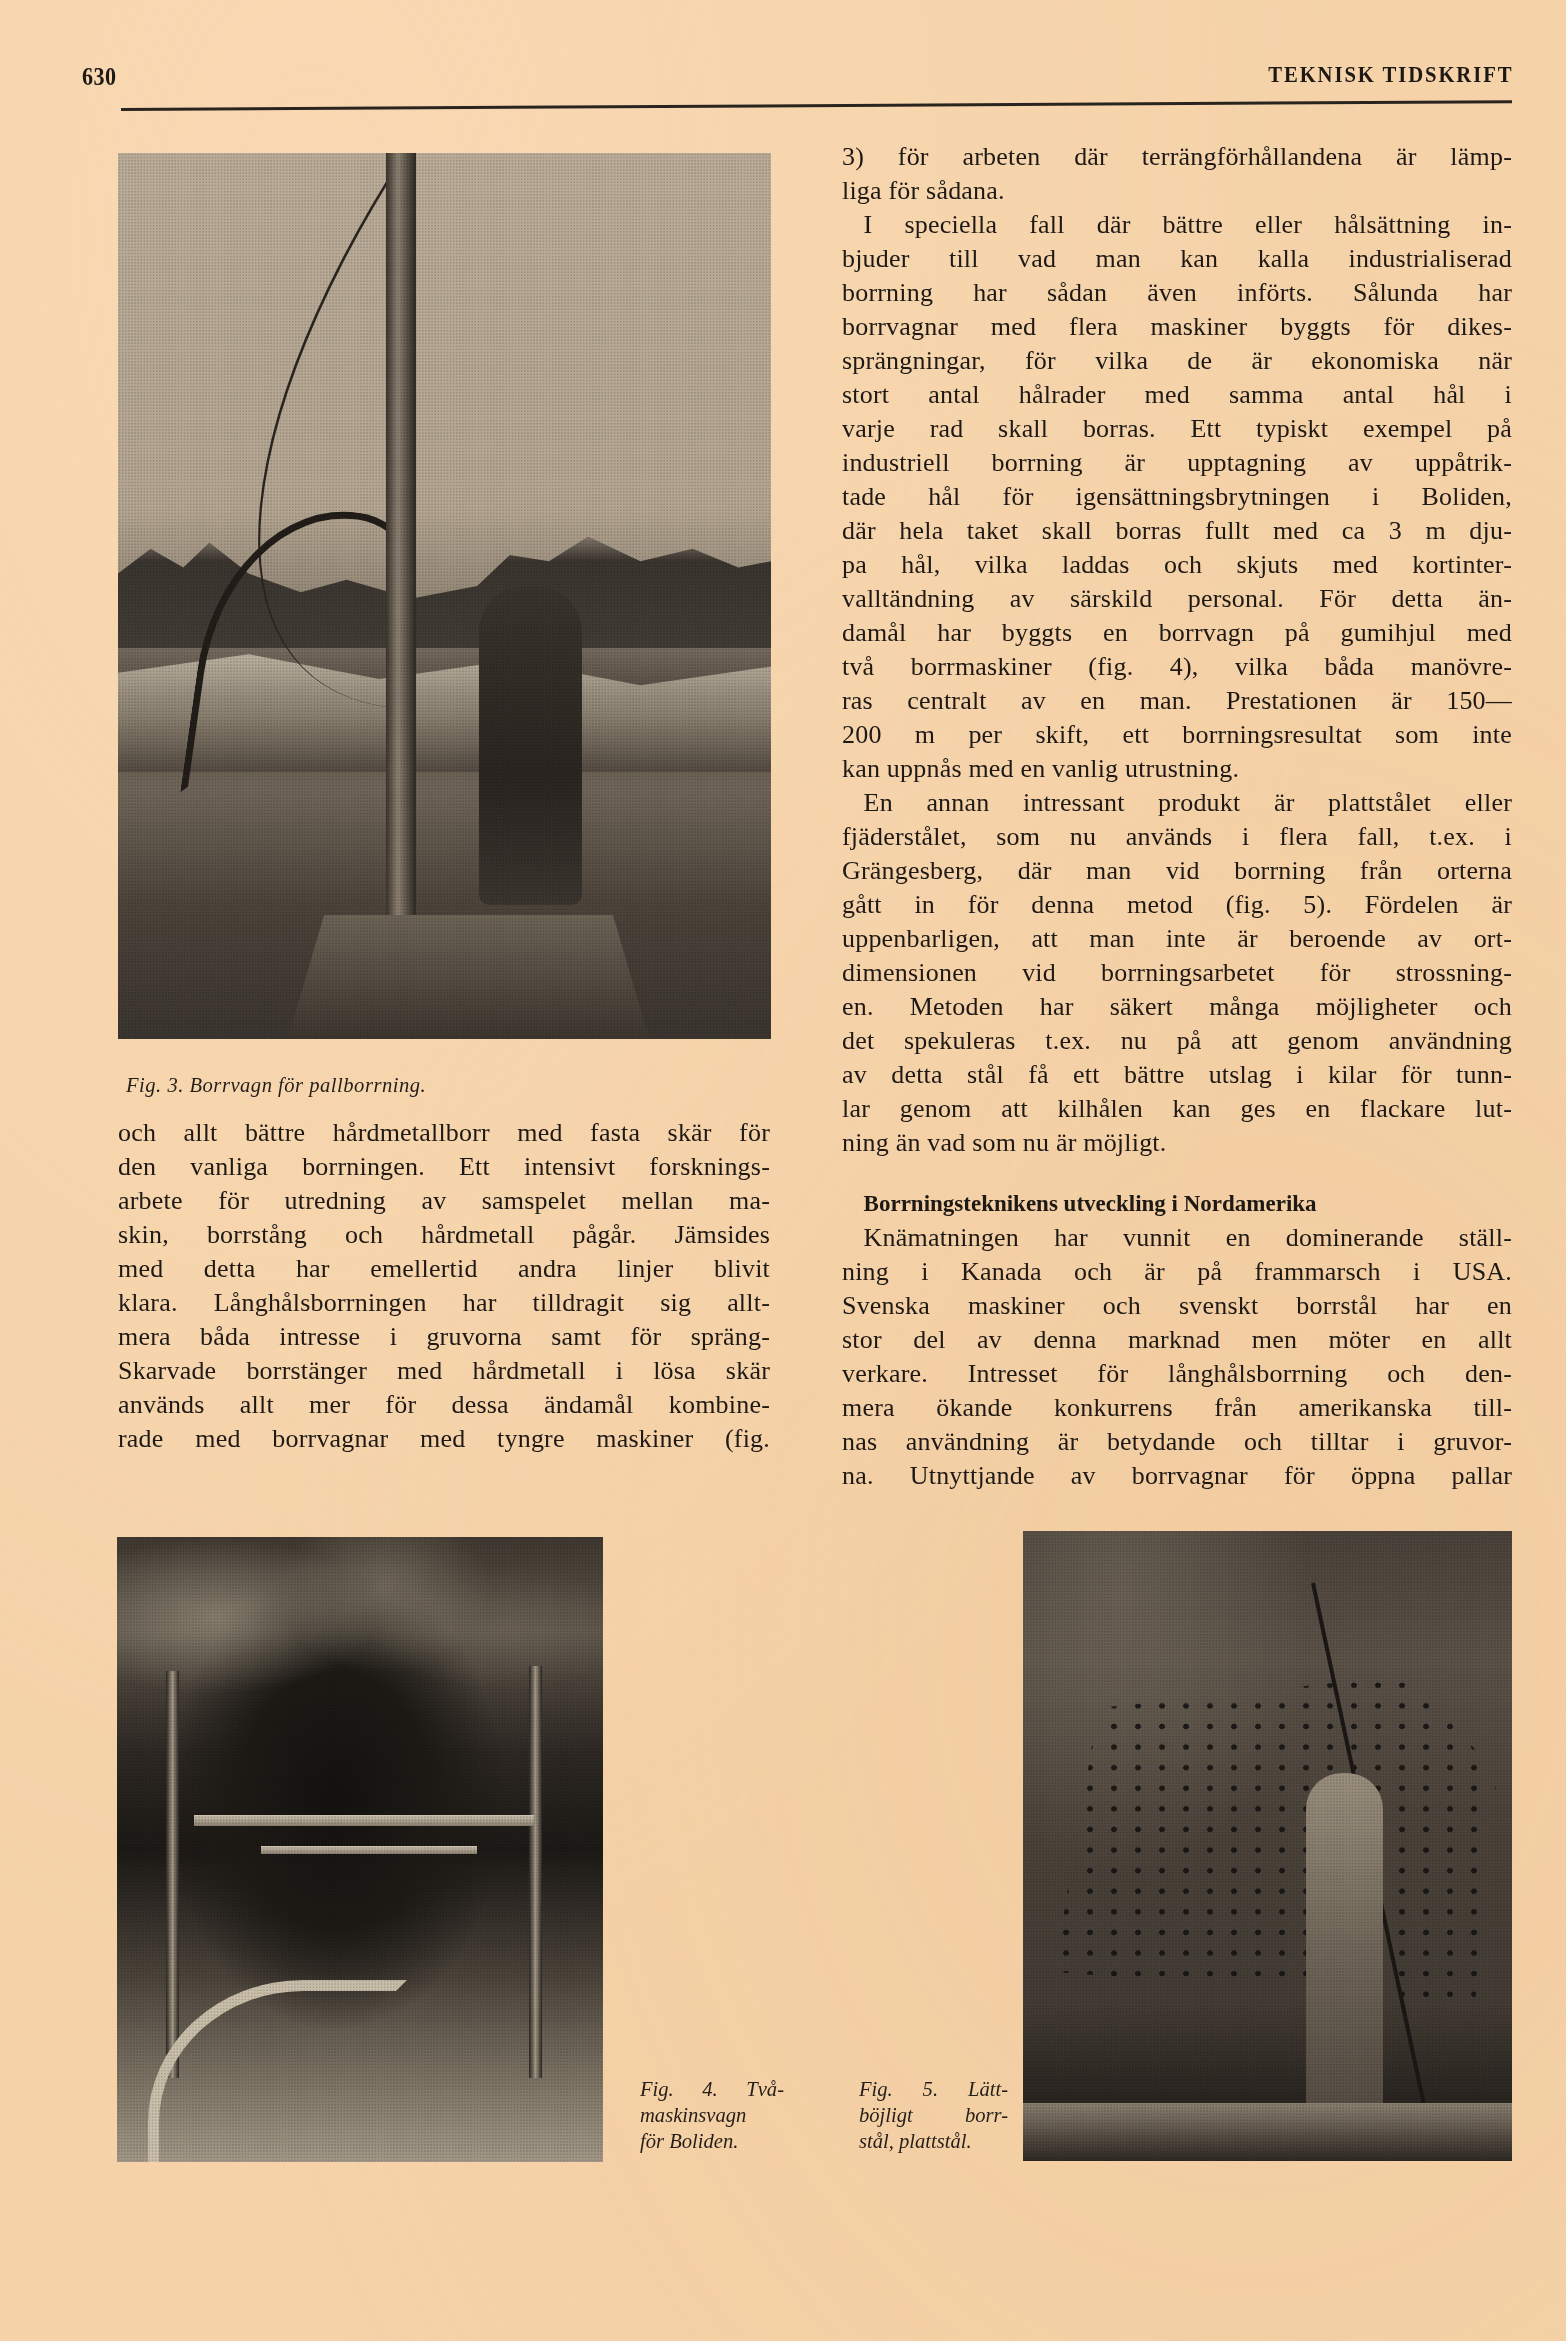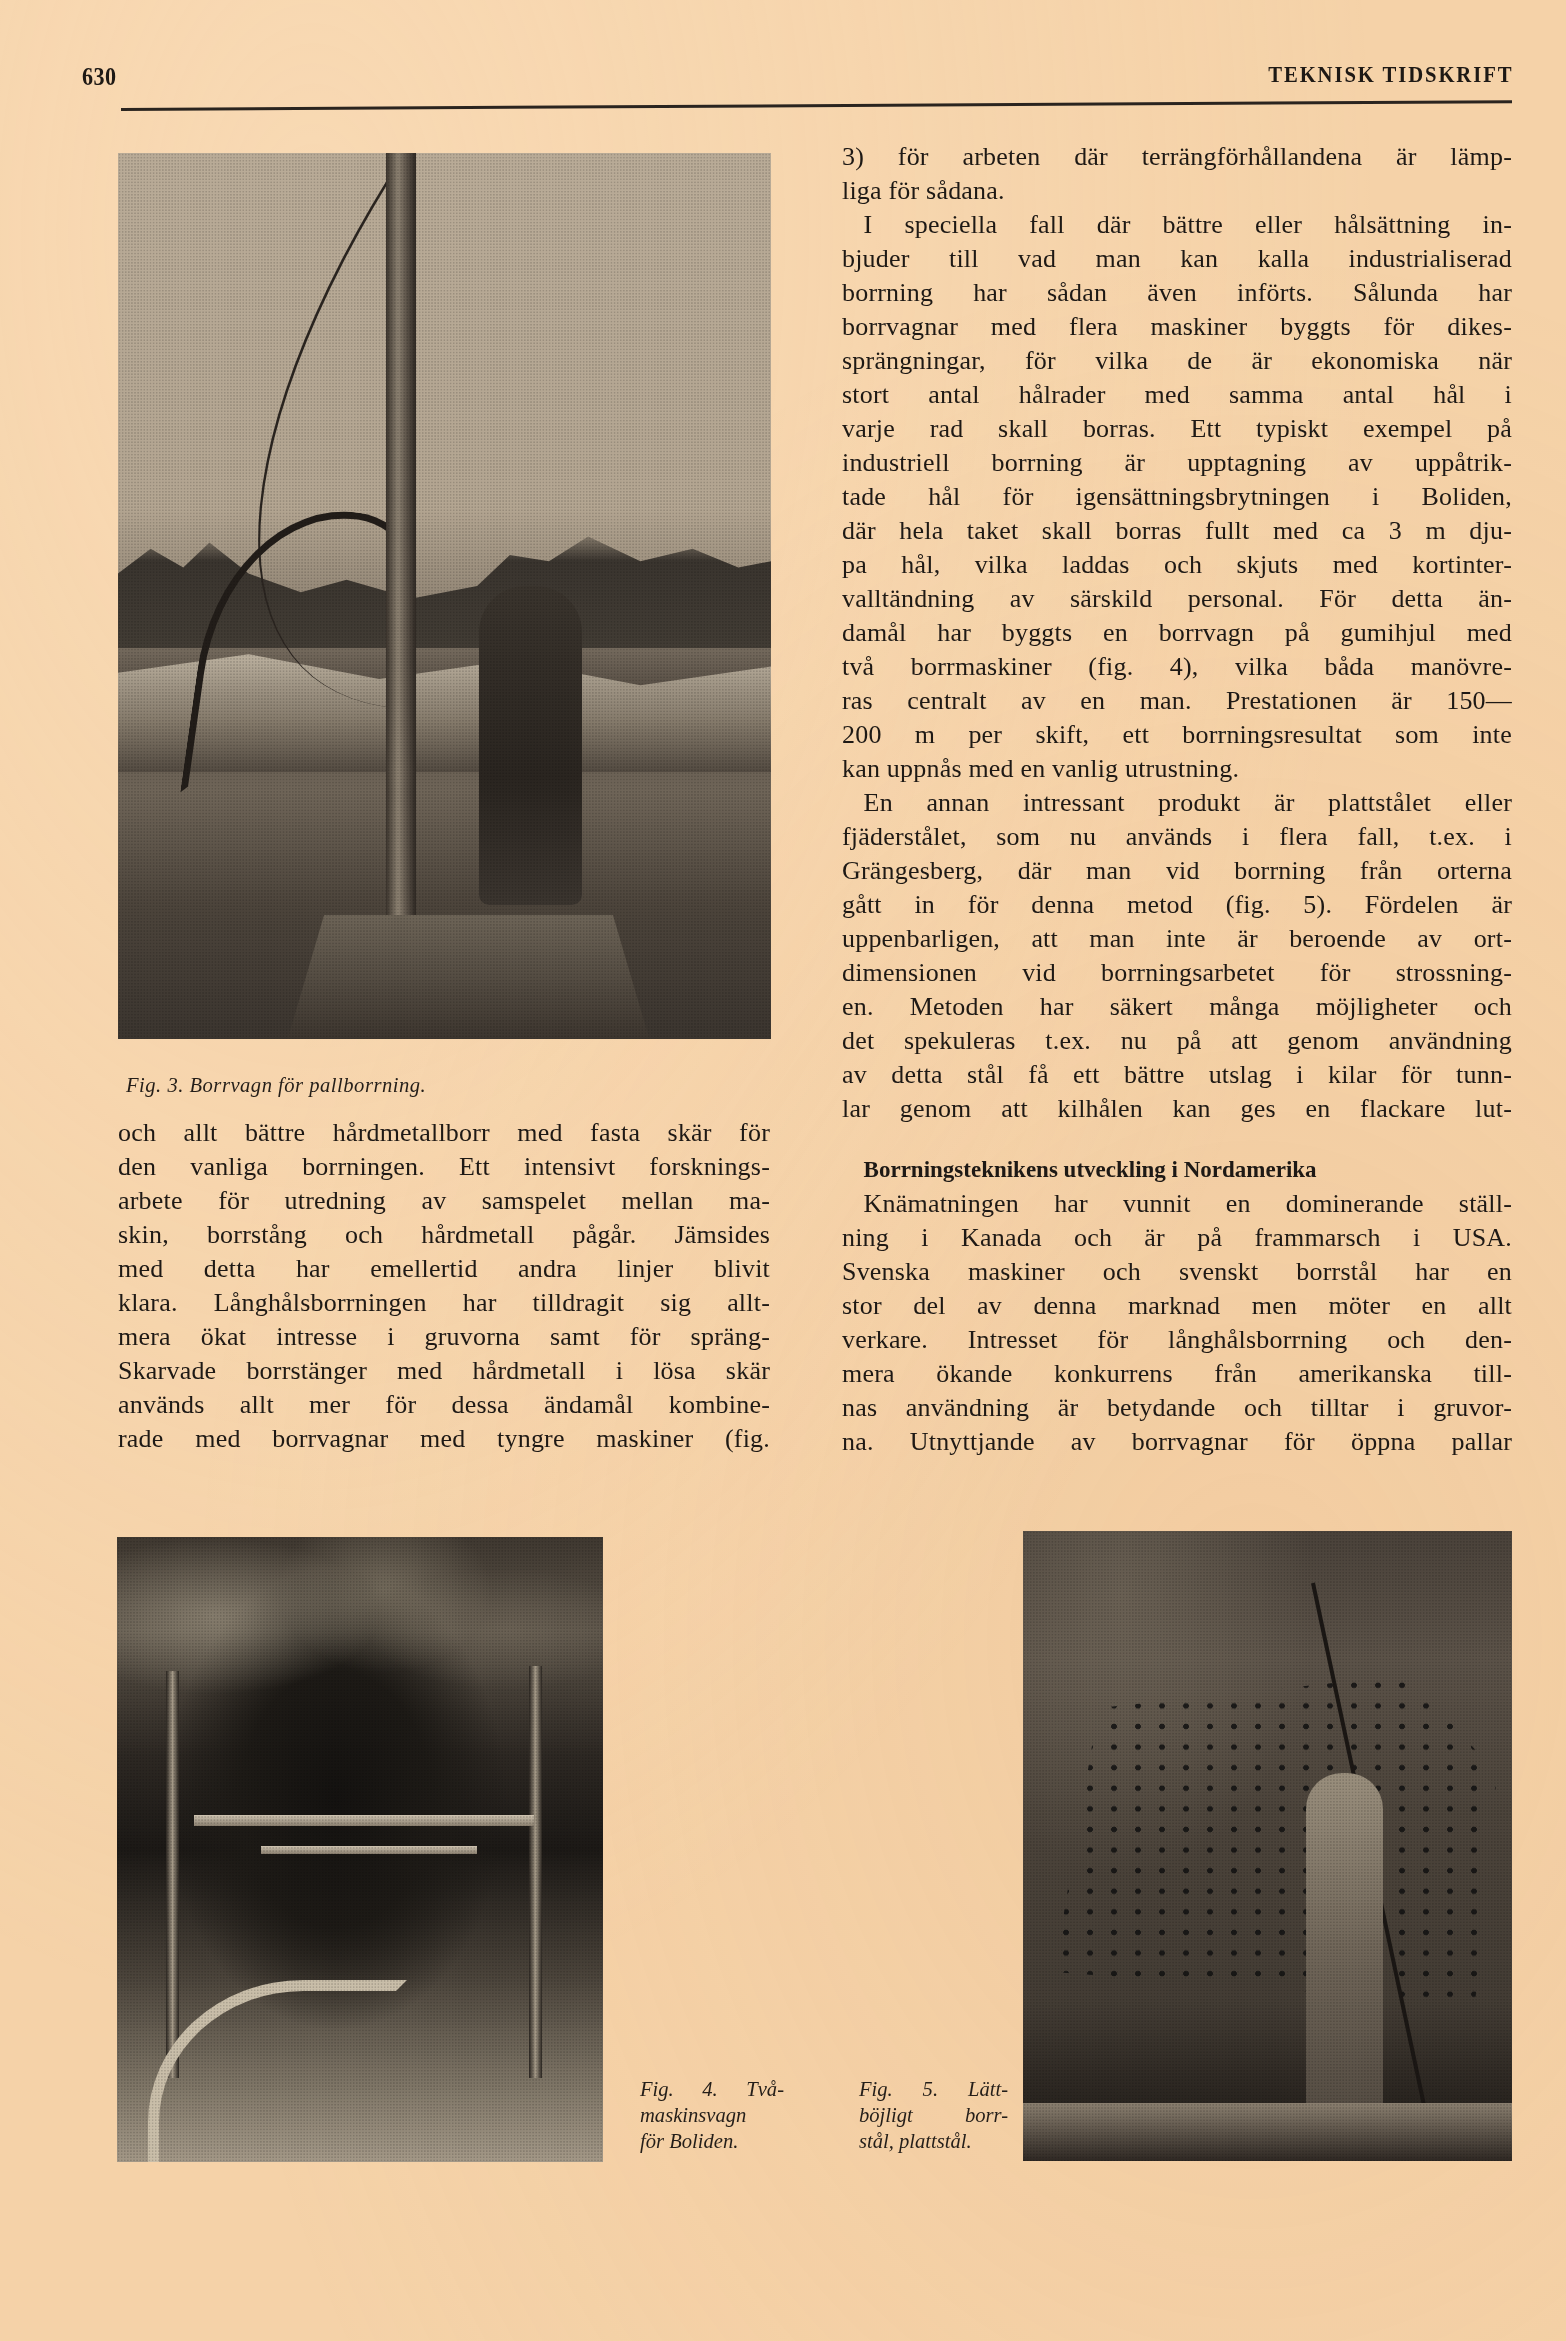--- a/index.html
+++ b/index.html
@@ -149,21 +149,21 @@
 </div>
 <div class="abs caption cap-fig3">Fig. 3. Borrvagn för pallborrning.</div>
 
 <div class="abs col-text col-left">
   <span class="line">och allt bättre hårdmetallborr med fasta skär för</span>
   <span class="line">den vanliga borrningen. Ett intensivt forsknings-</span>
   <span class="line">arbete för utredning av samspelet mellan ma-</span>
   <span class="line">skin, borrstång och hårdmetall pågår. Jämsides</span>
   <span class="line">med detta har emellertid andra linjer blivit</span>
   <span class="line">klara. Långhålsborrningen har tilldragit sig allt-</span>
-  <span class="line">mera ökat intresse i gruvorna samt för spräng-</span>
+  <span class="line">mera båda intresse i gruvorna samt för spräng-</span>
   <span class="line">Skarvade borrstänger med hårdmetall i lösa skär</span>
   <span class="line">används allt mer för dessa ändamål kombine-</span>
   <span class="line">rade med borrvagnar med tyngre maskiner (fig.</span>
 </div>
 
 <div class="abs col-text col-right">
   <span class="line">3) för arbeten där terrängförhållandena är lämp-</span>
   <span class="line last">liga för sådana.</span>
   <span class="line indent">I speciella fall där bättre eller hålsättning in-</span>
   <span class="line">bjuder till vad man kan kalla industrialiserad</span>
@@ -185,20 +185,21 @@
   <span class="line indent">En annan intressant produkt är plattstålet eller</span>
   <span class="line">fjäderstålet, som nu används i flera fall, t.ex. i</span>
   <span class="line">Grängesberg, där man vid borrning från orterna</span>
   <span class="line">gått in för denna metod (fig. 5). Fördelen är</span>
   <span class="line">uppenbarligen, att man inte är beroende av ort-</span>
   <span class="line">dimensionen vid borrningsarbetet för strossning-</span>
   <span class="line">en. Metoden har säkert många möjligheter och</span>
   <span class="line">det spekuleras t.ex. nu på att genom användning</span>
   <span class="line">av detta stål få ett bättre utslag i kilar för tunn-</span>
   <span class="line">lar genom att kilhålen kan ges en flackare lut-</span>
+  <span class="line last">ning än vad som nu är möjligt.</span>
   <span class="line" style="height:27px"></span>
   <span class="line indent heading last">Borrningsteknikens utveckling i Nordamerika</span>
   <span class="line indent">Knämatningen har vunnit en dominerande ställ-</span>
   <span class="line">ning i Kanada och är på frammarsch i USA.</span>
   <span class="line">Svenska maskiner och svenskt borrstål har en</span>
   <span class="line">stor del av denna marknad men möter en allt</span>
   <span class="line">verkare. Intresset för långhålsborrning och den-</span>
   <span class="line">mera ökande konkurrens från amerikanska till-</span>
   <span class="line">nas användning är betydande och tilltar i gruvor-</span>
   <span class="line">na. Utnyttjande av borrvagnar för öppna pallar</span>

